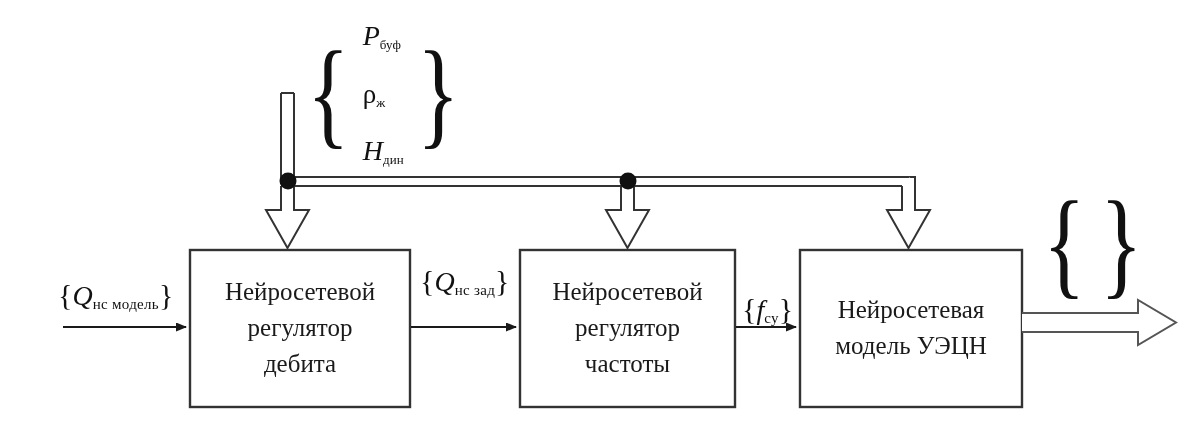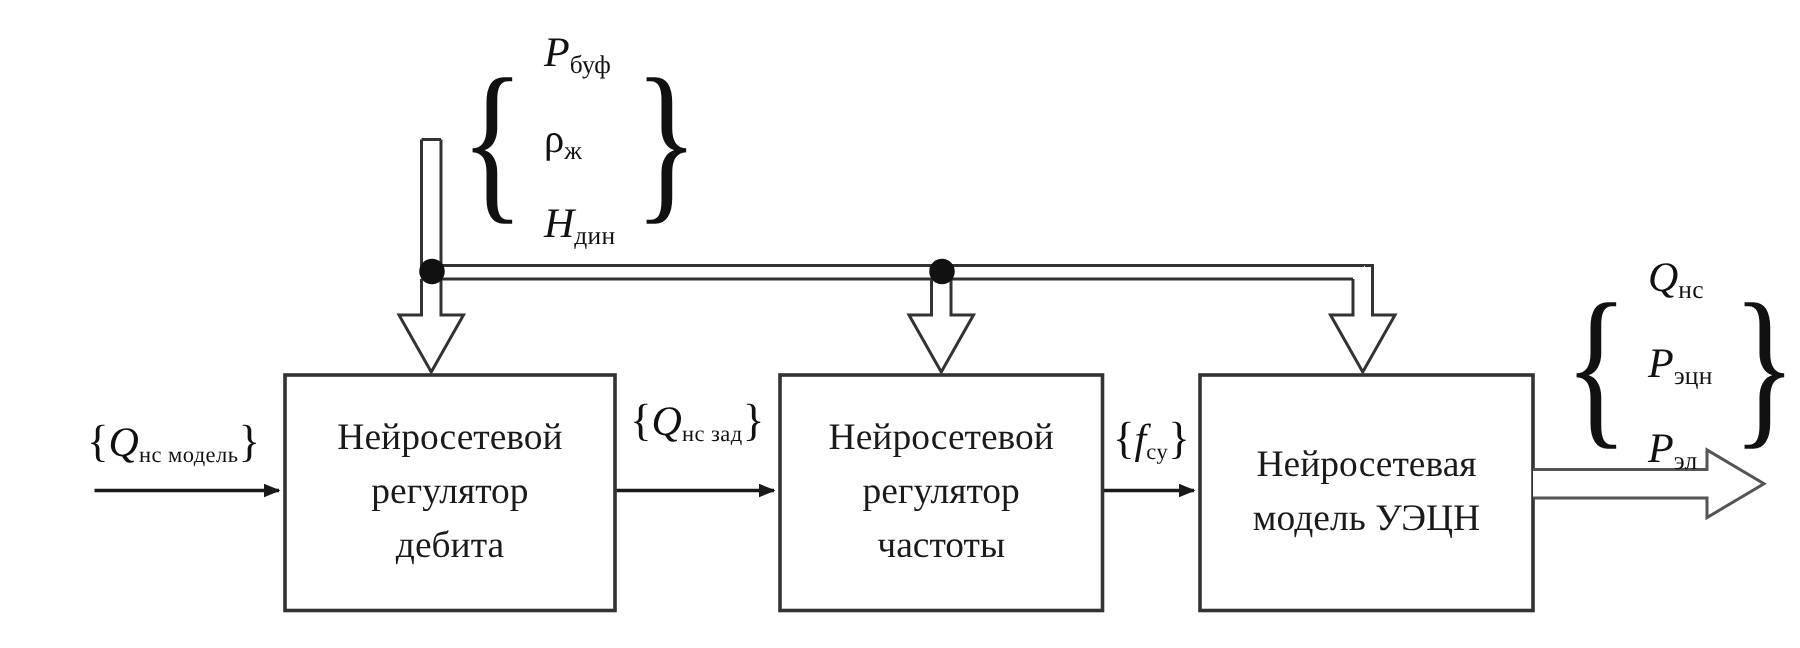--- a/index.html
+++ b/index.html
@@ -40,21 +40,21 @@
   }
   .mi {
     font-style: italic;
     font-size: 28px;
   }
   .brace-ch {
     font-size: 30px;
     font-style: normal;
   }
   .sub {
-    font-size: 17px;
+    font-size: 13px;
     font-style: normal;
     vertical-align: -0.28em;
     letter-spacing: 0.2px;
   }
   .sub-wide {
     font-size: 15px;
     font-style: normal;
     vertical-align: -0.28em;
     letter-spacing: 0.3px;
   }
@@ -144,21 +144,21 @@
 модель УЭЦН</div>
 
   <div class="sig-label" style="left:58px; top:278px;">
     <span class="brace-ch">{</span><span class="mi">Q</span><span class="sub-wide">нс модель</span><span class="brace-ch">}</span>
   </div>
 
   <div class="sig-label" style="left:420px; top:264px;">
     <span class="brace-ch">{</span><span class="mi">Q</span><span class="sub-wide">нс зад</span><span class="brace-ch">}</span>
   </div>
 
-  <div class="sig-label" style="left:742px; top:276px;">
+  <div class="sig-label" style="left:742px; top:292px;">
     <span class="brace-ch">{</span><span class="mi">f</span><span class="sub-wide">су</span><span class="brace-ch">}</span>
   </div>
 
   <div class="vert-group" style="left:300px; top:18px; height:152px;">
     <div class="vert-brace">{</div>
     <div class="vert-items">
       <div class="vert-item">
         <span>P</span><span class="sub">буф</span>
       </div>
       <div class="vert-item">
@@ -166,27 +166,16 @@
       </div>
       <div class="vert-item">
         <span>H</span><span class="sub">дин</span>
       </div>
     </div>
     <div class="vert-brace">}</div>
   </div>
 
   <div class="vert-group" style="left:1036px; top:168px; height:152px;">
     <div class="vert-brace">{</div>
-    <div class="vert-items">
-      <div class="vert-item">
-        <span>Q</span><span class="sub">нс</span>
-      </div>
-      <div class="vert-item">
-        <span>P</span><span class="sub">эцн</span>
-      </div>
-      <div class="vert-item">
-        <span>P</span><span class="sub">эл</span>
-      </div>
-    </div>
     <div class="vert-brace">}</div>
   </div>
 
 </div>
 
 </body></html>

